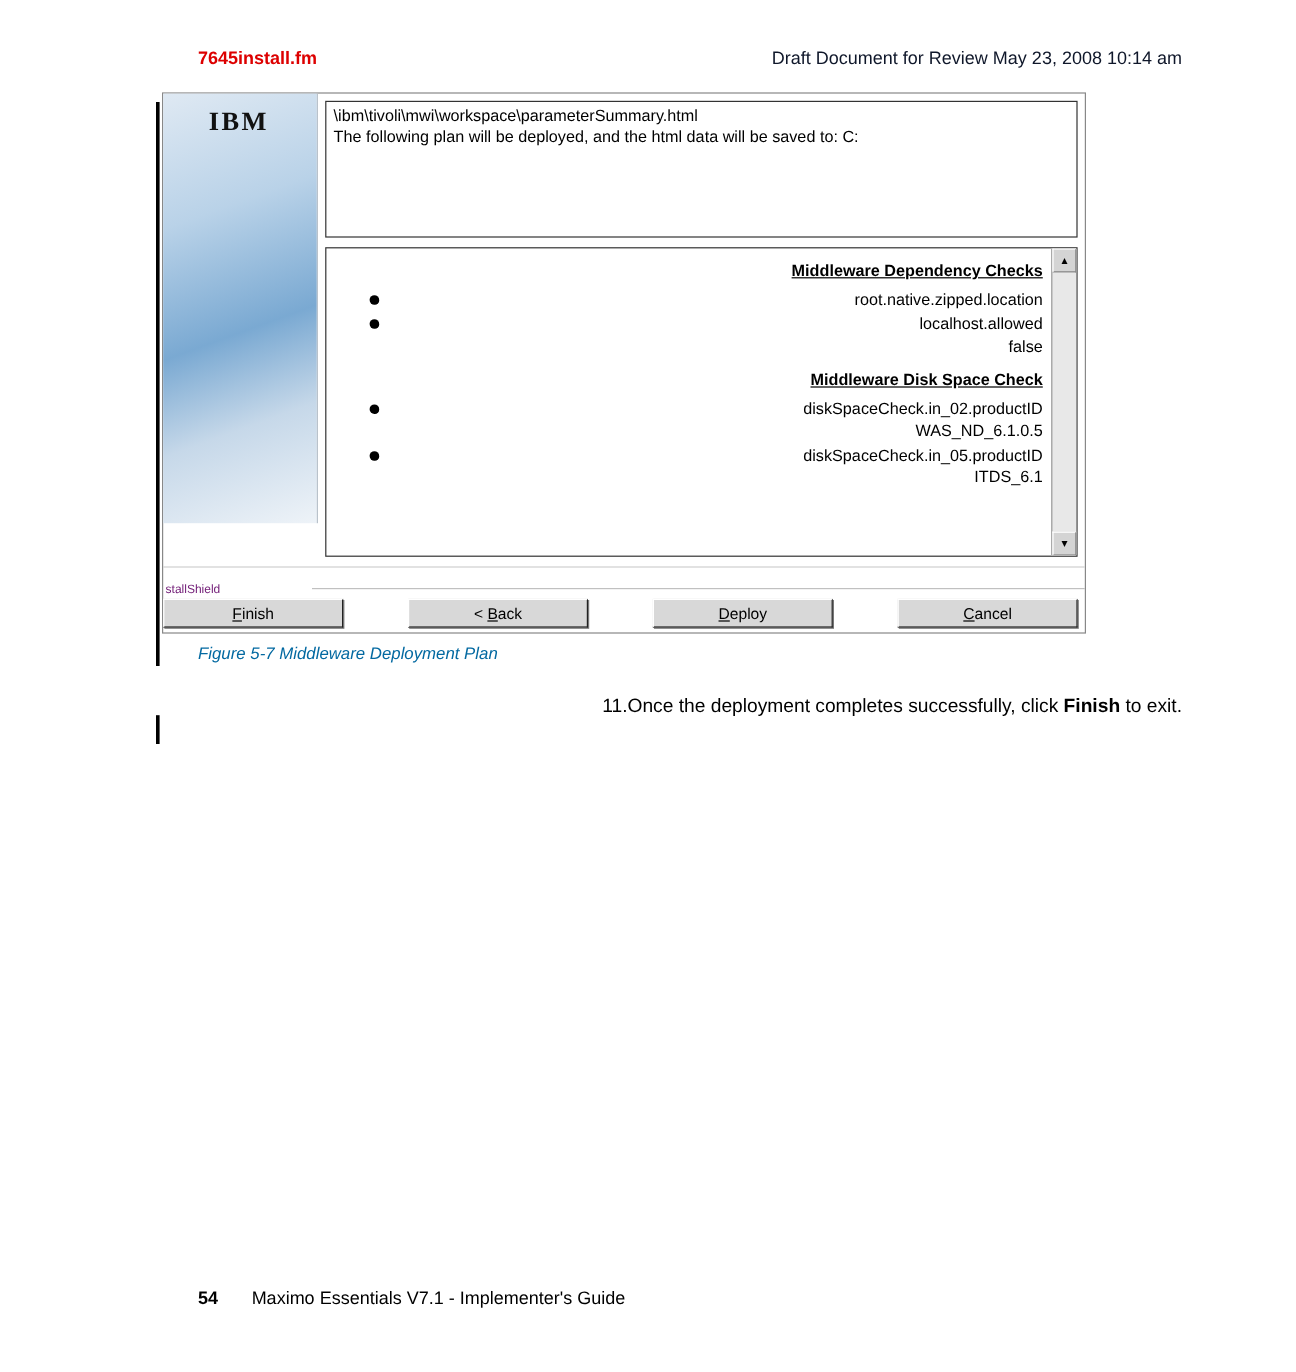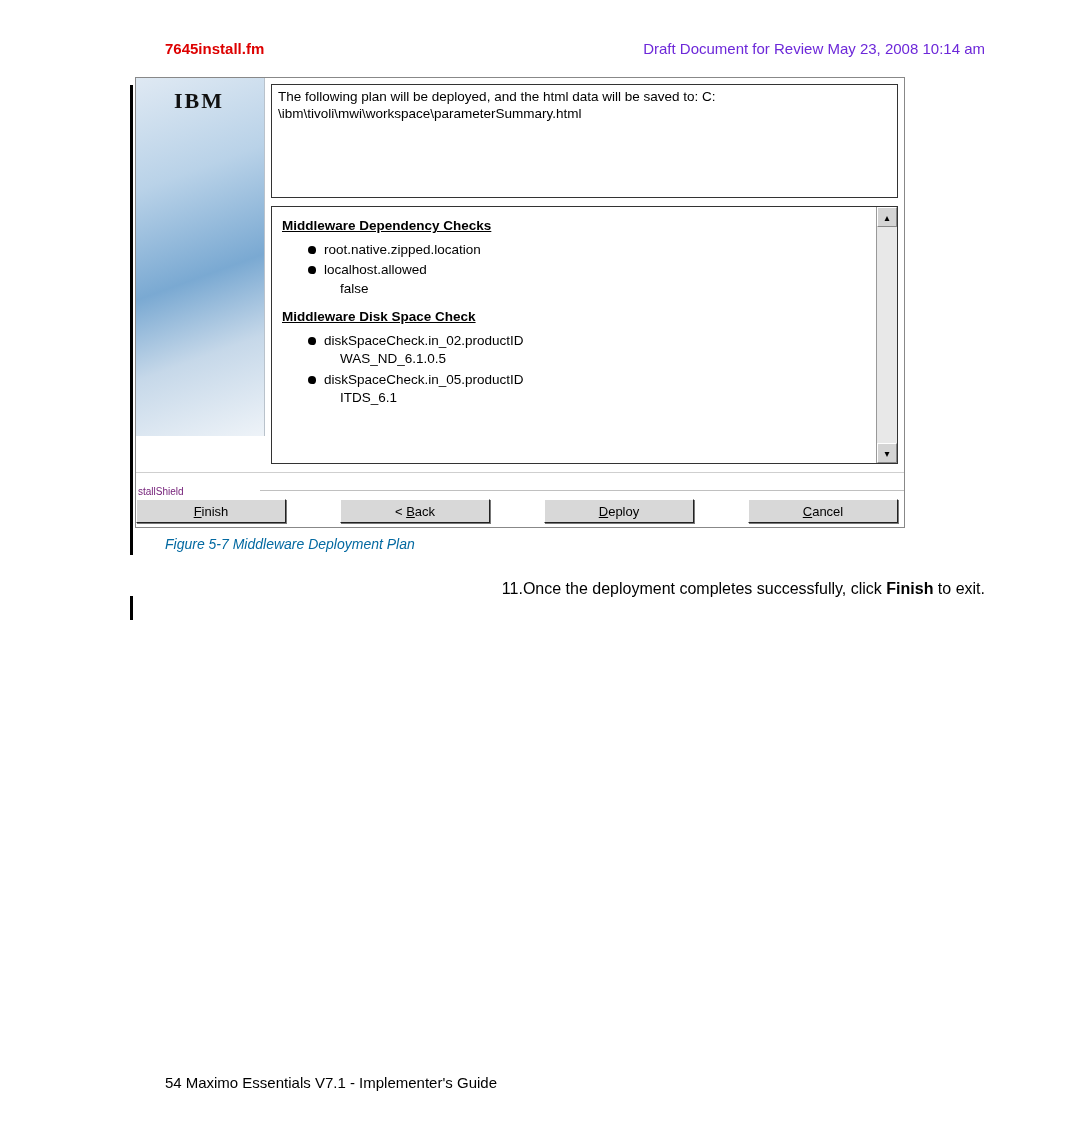--- a/index.html
+++ b/index.html
@@ -22,21 +22,21 @@
   .header-row {
     display: flex;
     justify-content: space-between;
     font-size: 15px;
     font-weight: bold;
     color: #d00;
     margin-bottom: 20px;
     margin-left: 70px;
   }
   .header-left { }
-  .header-right { font-weight: normal; color:#6d28d9;}
+  .header-right { font-weight: normal; color:#0f172a;}
   .changebar {
     position: absolute;
     left: 130px;
     width: 3px;
     background: #000;
   }
   .cb1 { top: 85px; height: 470px; }
   .cb2 { top: 596px; height: 24px; }
   .figure-block {
     margin-left: 40px;
@@ -84,20 +84,21 @@
   .checks-box {
     border: 1px solid #333;
     position: relative;
     height: 256px;
     overflow: hidden;
   }
   .checks-content {
     padding: 6px 28px 4px 10px;
     font-size: 13.5px;
     line-height: 1.35;
+    text-align: right;
   }
   .sec-head {
     font-weight: bold;
     text-decoration: underline;
     margin-top: 4px;
     margin-bottom: 6px;
   }
   .bul-list {
     margin: 0 0 10px 26px;
     padding: 0;
@@ -196,21 +197,21 @@
     color: #000;
     text-align: right;
   }
   .step .num { display:inline; }
   .footer {
     position: absolute;
     bottom: 52px;
     left: 165px;
     font-size: 15px;
   }
-  .footer .pg { font-weight: normal; margin-right: 4px;}
+  .footer .pg { font-weight: bold; margin-right: 28px;}
   .ul-char { text-decoration: underline; }
 </style>
 </head>
 <body>
 
 <div class="page">
   <div class="changebar cb1"></div>
   <div class="changebar cb2"></div>
 
   <div class="header-row">
@@ -219,22 +220,22 @@
   </div>
 
   <div class="figure-block">
     <div class="installer">
       <div class="inst-top">
         <div class="side-panel">
           <span class="ibm-logo">IBM</span>
         </div>
         <div class="main-area">
           <div class="plan-text">
+            <div>\ibm\tivoli\mwi\workspace\parameterSummary.html</div>
             <div>The following plan will be deployed, and the html data will be saved to: C:</div>
-            <div>\ibm\tivoli\mwi\workspace\parameterSummary.html</div>
           </div>
           <div class="checks-box">
             <div class="checks-content">
               <div class="sec-head">Middleware Dependency Checks</div>
               <ul class="bul-list">
                 <li><span>root.native.zipped.location</span></li>
                 <li>
                   <span>localhost.allowed</span>
                   <span class="sub">false</span>
                 </li>

